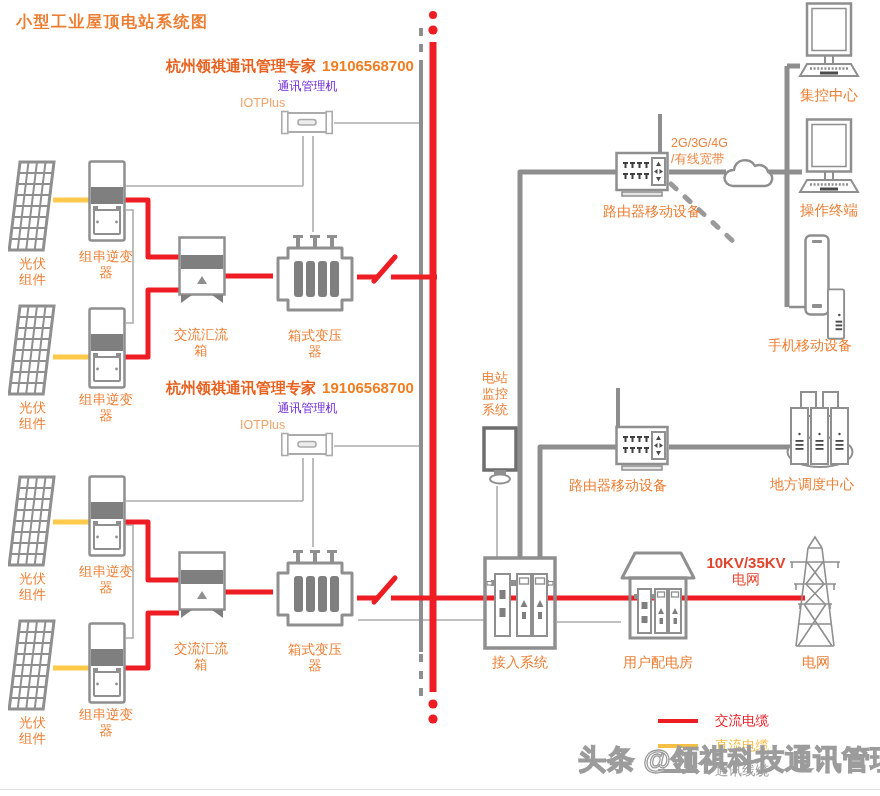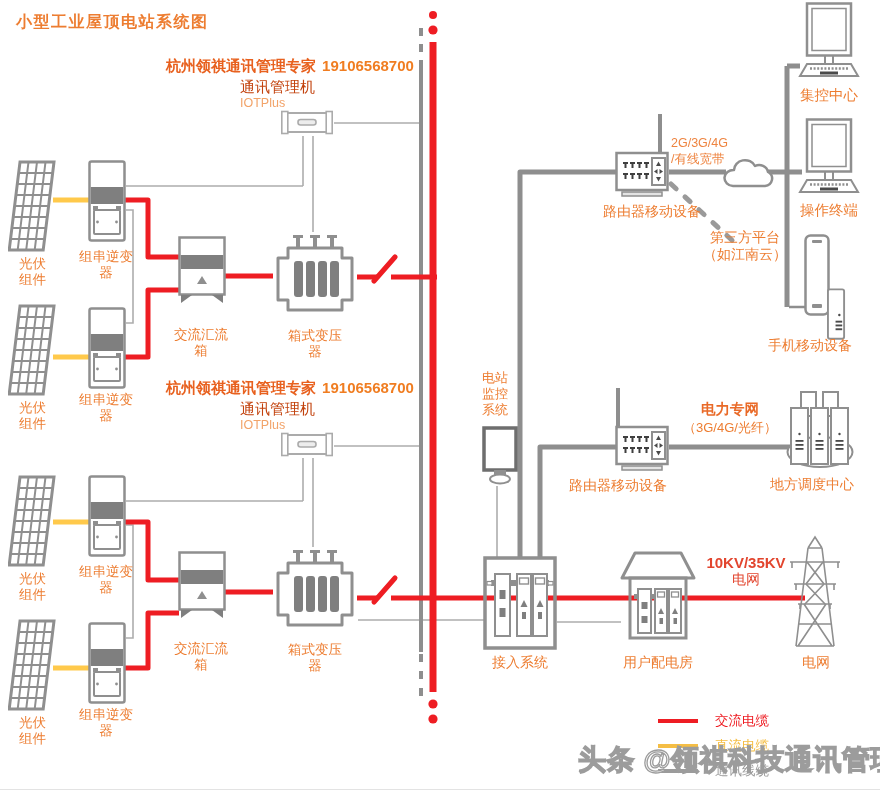--- a/index.html
+++ b/index.html
@@ -7,21 +7,21 @@
           font-family:"Liberation Sans","DejaVu Sans",sans-serif;}
   .abs{position:absolute;}
   .lbl{position:absolute;color:#ED7D31;font-size:13.5px;line-height:1.22;text-align:center;}
   .lbl.left{text-align:right;}
   svg.icon{position:absolute;}
   .title{position:absolute;left:16px;top:12px;font-size:16px;font-weight:bold;
          color:#ED7D31;letter-spacing:1.5px;}
   .promo{position:absolute;width:300px;text-align:center;font-size:15px;font-weight:bold;white-space:nowrap;}
   .promo .expert{color:#E8611F;}
   .promo .phone{color:#F07D21;margin-left:6px;margin-top:22px;}
-  .mgr{position:absolute;width:135px;font-size:15px;color:#c2410c;}
+  .mgr{position:absolute;width:135px;text-align:center;font-size:12px;color:#6d28d9;}
   .model{position:absolute;width:135px;text-align:left;font-size:12.5px;color:#F2A369;}
   .legend-row{position:absolute;display:flex;align-items:center;gap:17px;}
   .legend-swatch{width:40px;height:4px;}
   .legend-label{font-size:13.5px;}
   .watermark{position:absolute;left:578px;top:741px;font-size:28px;font-weight:bold;
              color:rgba(255,255,255,0.92);-webkit-text-stroke:1.3px #9C9C9C;
              letter-spacing:0.5px;white-space:nowrap;}
   .kv1{font-size:15px;font-weight:bold;color:#E2452E;}
   .kv2{font-size:14px;color:#E2452E;}
   .pn1{font-size:14.5px;font-weight:bold;color:#E96A28;}
@@ -346,45 +346,37 @@
     </svg>
   <div class="lbl" style="left:562px;top:477px;width:112px;font-size:14px;">路由器移动设备</div>
 
   <svg class="icon" style="left:718px;top:146px;" width="58" height="50" viewBox="0 0 58 50">
       <use href="#sym-cloud"></use>
     </svg>
   <div class="abs bb" style="left:671px;top:136px;width:80px;text-align:left;">
     <div>2G/3G/4G</div>
     <div>/有线宽带</div>
   </div>
-  <div class="lbl" style="left:693px;top:229px;width:104px;font-size:14px;">
-    <div>第三方平台</div>
-    <div>（如江南云）</div>
-  </div>
 
   <svg class="icon" style="left:798px;top:2px;" width="62" height="80" viewBox="0 0 62 80">
       <use href="#sym-computer"></use>
     </svg>
   <div class="lbl" style="left:794px;top:87px;width:70px;font-size:14.5px;">集控中心</div>
   <svg class="icon" style="left:798px;top:118px;" width="62" height="80" viewBox="0 0 62 80">
       <use href="#sym-computer"></use>
     </svg>
   <div class="lbl" style="left:794px;top:202px;width:70px;font-size:14.5px;">操作终端</div>
   <svg class="icon" style="left:804px;top:234px;" width="26" height="82" viewBox="0 0 26 82">
       <use href="#sym-phone-l"></use>
     </svg>
   <svg class="icon" style="left:827px;top:288px;" width="19" height="54" viewBox="0 0 20 56">
       <use href="#sym-phone-s"></use>
     </svg>
   <div class="lbl" style="left:758px;top:337px;width:104px;font-size:14px;">手机移动设备</div>
 
-  <div class="abs" style="left:678px;top:400px;width:104px;text-align:center;">
-    <div class="pn1">电力专网</div>
-    <div class="pn2">（3G/4G/光纤）</div>
-  </div>
   <svg class="icon" style="left:786px;top:388px;" width="68" height="84" viewBox="0 0 68 84">
       <use href="#sym-servers"></use>
     </svg>
   <div class="lbl" style="left:760px;top:476px;width:104px;font-size:14px;">地方调度中心</div>
 
   <svg class="icon" style="left:483px;top:556px;" width="74" height="94" viewBox="0 0 74 94">
       <use href="#sym-access"></use>
     </svg>
   <div class="lbl" style="left:480px;top:654px;width:80px;font-size:14px;">接入系统</div>
   <svg class="icon" style="left:618px;top:548px;" width="80" height="102" viewBox="0 0 80 102">

